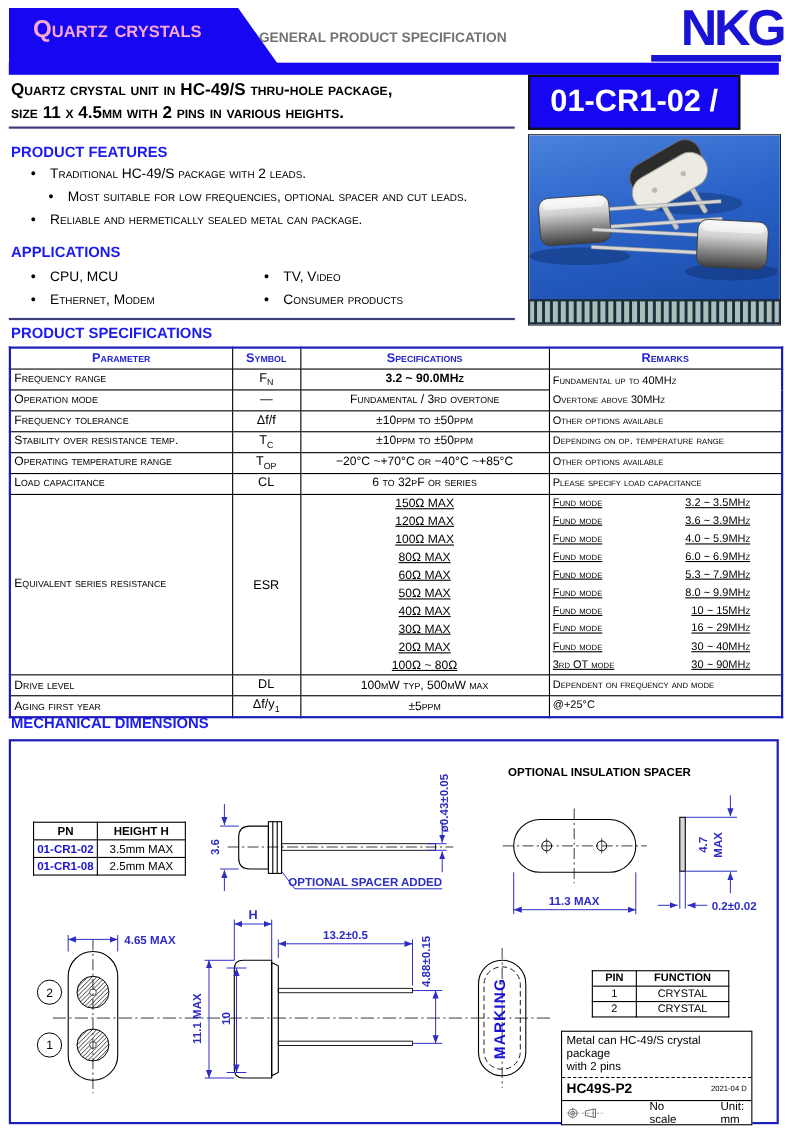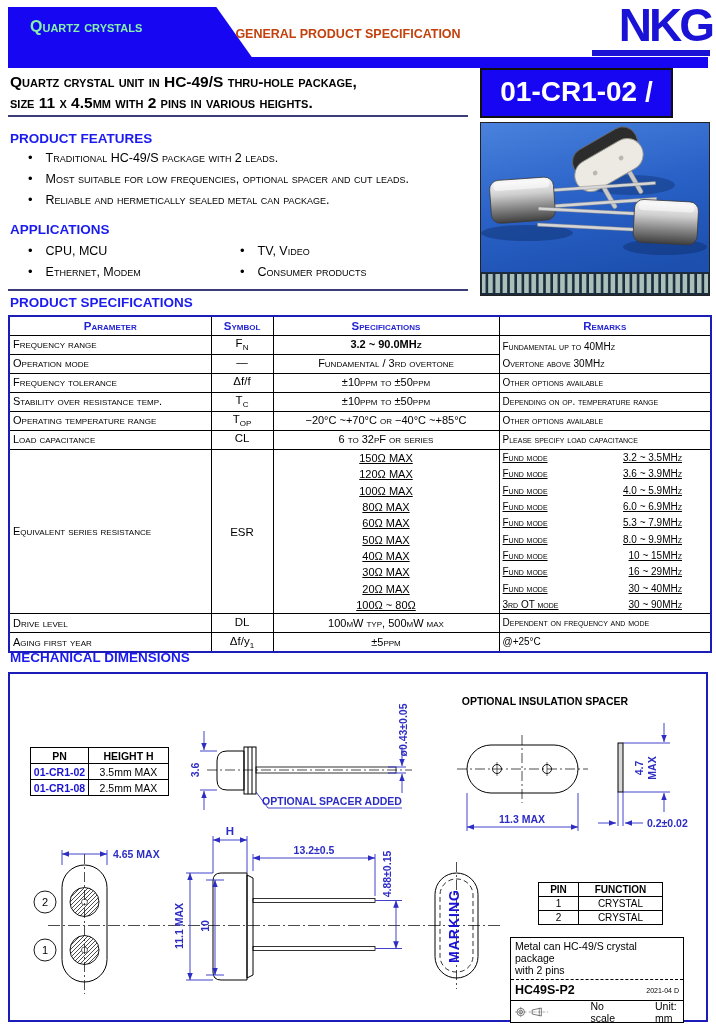--- a/index.html
+++ b/index.html
@@ -3,22 +3,22 @@
 <meta charset="utf-8">
 <style>
   html,body{margin:0;padding:0;background:#ffffff;}
   body{width:716px;height:1031px;position:relative;font-family:"Liberation Sans",sans-serif;color:#000;}
   .abs{position:absolute;}
   .sc{font-variant:small-caps;}
 
   
   .banner{left:8px;top:7px;width:226px;height:56px;background:#1606f2;
           clip-path:polygon(0 0,84% 0,100% 100%,0 100%);
-          color:#86efac;font-weight:bold;font-size:16px;line-height:40px;padding-left:22px;}
-  .gps{left:228px;top:27px;width:240px;text-align:center;color:#c2410c;font-weight:bold;font-size:12.5px;}
+          color:#f9a8d4;font-weight:bold;font-size:22px;line-height:40px;padding-left:22px;}
+  .gps{left:228px;top:27px;width:240px;text-align:center;color:#737373;font-weight:bold;font-size:12.5px;}
   .logo{right:4px;top:0px;font-size:46px;font-weight:bold;color:#1a12d4;letter-spacing:-3px;line-height:50px;}
   .logo-bar{left:592px;top:50px;width:118px;height:6px;background:#1a12d4;}
   .top-bar{left:8px;top:57px;width:700px;height:11px;background:#1606f2;}
 
   .title-l1{left:10px;top:73px;font-weight:bold;font-size:15.5px;}
   .title-l2{left:10px;top:94px;font-weight:bold;font-size:15.5px;}
   .title-rule{left:8px;top:115px;width:460px;height:2px;background:#3c3c78;}
 
   .code-box{left:480px;top:68px;width:193px;height:50px;background:#1606f2;border:2px solid #101010;
             box-sizing:border-box;color:#fff;font-weight:bold;font-size:28px;text-align:center;line-height:44px;}
@@ -127,21 +127,21 @@
         <rect x="0" y="0" width="64" height="43" rx="9" fill="url(#met)" stroke="#3a3a3a" stroke-width="0.8"></rect>
         <rect x="4" y="2.5" width="56" height="8" rx="4" fill="#ffffff" opacity="0.5"></rect>
       </g>
       <rect x="0" y="149" width="228" height="23" fill="#1b2b3b"></rect>
       <rect x="1" y="151" width="226" height="19" fill="url(#rul)"></rect>
     </svg>
   </div>
 
   <div class="abs sect-head" style="left:10px;top:131px;">PRODUCT FEATURES</div>
   <div class="abs bullet sc" style="left:28px;top:150px;">Traditional HC-49/S package with 2 leads.</div>
-  <div class="abs bullet sc" style="left:28px;top:171px;">Most suitable for low frequencies, optional spacer and cut leads.</div>
+  <div class="abs bullet sc" style="left:44px;top:171px;">Most suitable for low frequencies, optional spacer and cut leads.</div>
   <div class="abs bullet sc" style="left:28px;top:192px;">Reliable and hermetically sealed metal can package.</div>
 
   <div class="abs sect-head" style="left:10px;top:222px;">APPLICATIONS</div>
   <div class="abs bullet sc" style="left:28px;top:243px;">CPU, MCU</div>
   <div class="abs bullet sc" style="left:28px;top:264px;">Ethernet, Modem</div>
   <div class="abs bullet sc" style="left:240px;top:243px;">TV, Video</div>
   <div class="abs bullet sc" style="left:240px;top:264px;">Consumer products</div>
 
   <div class="abs mid-rule"></div>
   <div class="abs sect-head" style="left:10px;top:295px;">PRODUCT SPECIFICATIONS</div>

